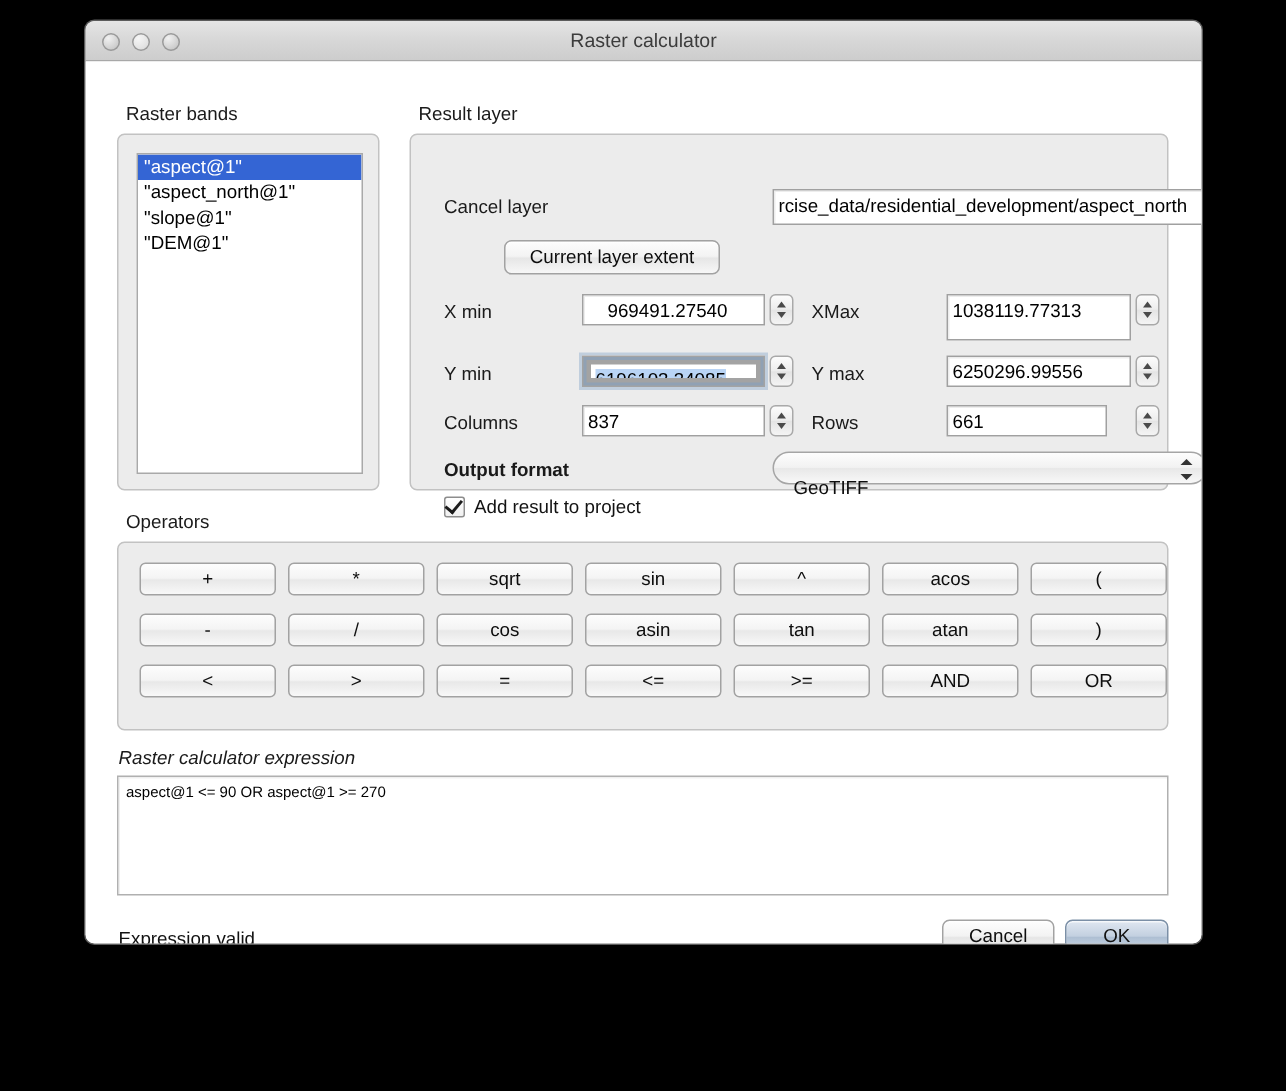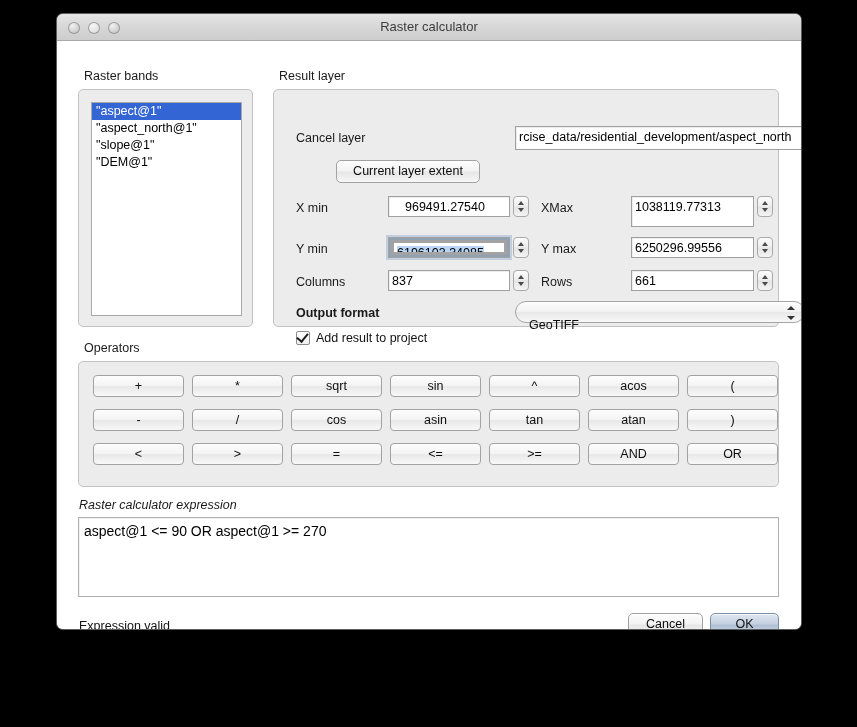--- a/index.html
+++ b/index.html
@@ -214,21 +214,21 @@
     position: absolute;
     left: 21px; top: 476px;
     width: 701px; height: 80px;
     background: #fff;
     border: 1px solid #b0b0b0;
     box-shadow: inset 1px 1px 0 rgba(0,0,0,0.06);
   }
   #expr-text {
     position: absolute;
     left: 5px; top: 5px;
-    font-size: 14px;
+    font-size: 10px;
     color: #000;
     white-space: pre-wrap;
   }
 
   
   #status-text {
     position: absolute;
     left: 22px; top: 578px;
     font-size: 12.5px;
     color: #121212;
@@ -306,21 +306,21 @@
         </div>
 
       <div class="field-label" style="left:22px; top:185px;">Columns</div>
       <div class="textinput" style="left:114px; top:180px; width:122px; height:21px;">837</div>
       <div class="spinner" style="left:239px; top:180px;">
           <i class="arw up"></i>
           <i class="arw down"></i>
         </div>
 
       <div class="field-label" style="left:267px; top:185px;">Rows</div>
-      <div class="textinput" style="left:357px; top:180px; width:123px; height:21px;">661</div>
+      <div class="textinput" style="left:357px; top:180px; width:107px; height:21px;">661</div>
       <div class="spinner" style="left:483px; top:180px;">
           <i class="arw up"></i>
           <i class="arw down"></i>
         </div>
 
       <div class="field-label" style="left:22px; top:216px;font-weight:bold;">Output format</div>
       <div id="output-format-select">
         <span id="output-format-value">GeoTIFF</span>
         <span id="output-format-arrows">
             <i class="arw up"></i>

